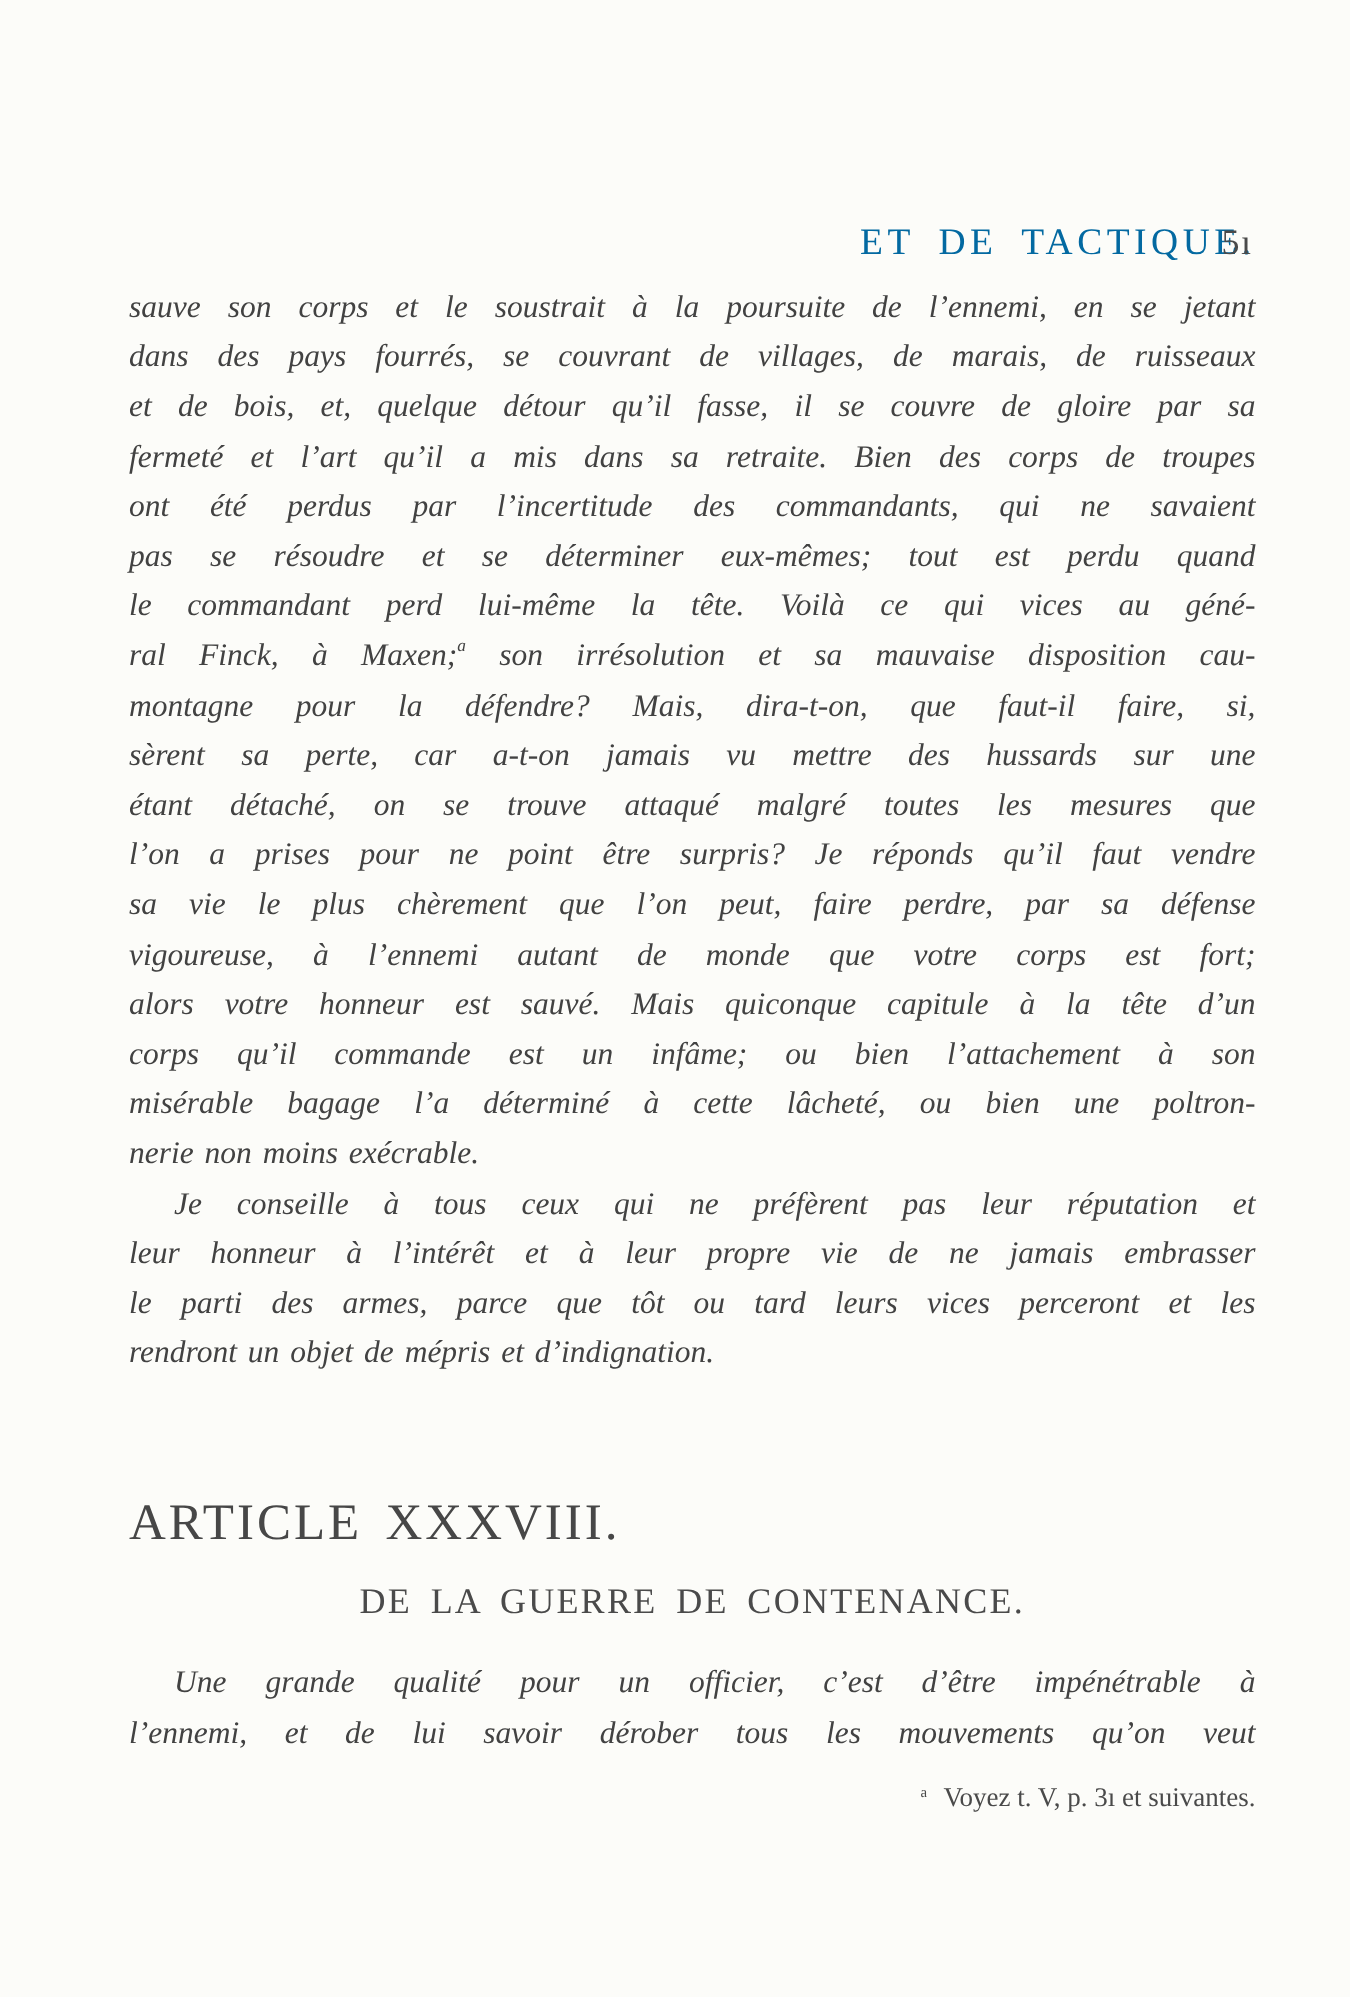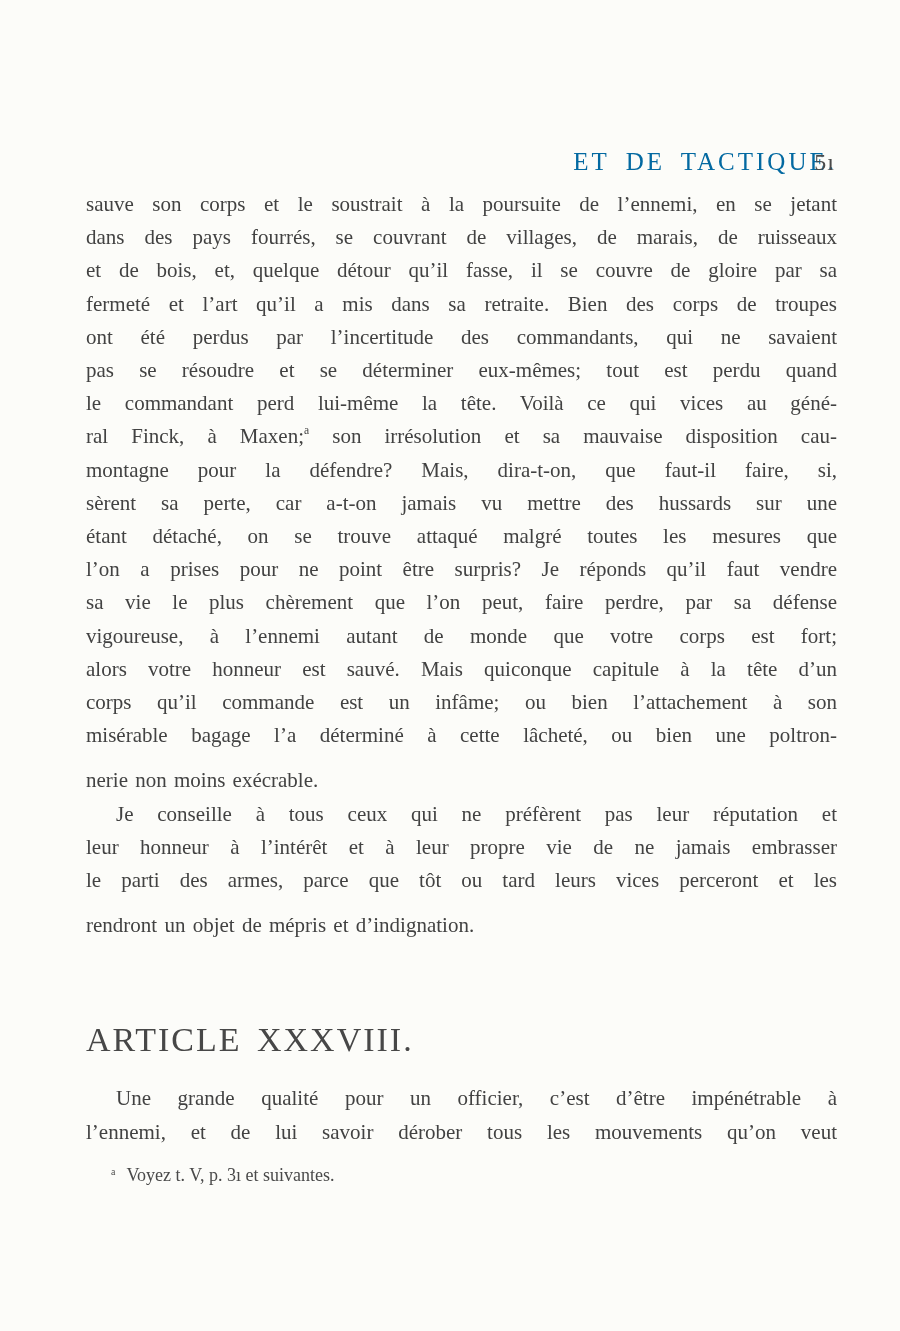--- a/index.html
+++ b/index.html
@@ -38,31 +38,30 @@
     right: 2px;
     top: 0;
     font-size: 24px;
     letter-spacing: 1px;
     color: #4a4a4a;
   }
   .bodytext {
     margin-top: 12px;
     font-size: 21px;
   }
-  .para { margin: 0; padding: 0; }
+  .para { margin: 0; padding: 0; font-style: italic; }
   .line {
     line-height: 33.2px;
     text-align: justify;
     text-align-last: justify;
     word-spacing: 2px;
   }
   .line.last {
     text-align: right;
     text-align-last: left;
-    margin-top: 12px;
   }
   .line.indent { text-indent: 30px; }
   .note-mark {
     font-size: 0.55em;
     vertical-align: 9px;
     line-height: 0;
   }
   .article-heading {
     margin-top: 78px;
     height: 40px;
@@ -82,20 +81,21 @@
     word-spacing: 5px;
     color: #4a4a4a;
   }
   .para-3 { margin-top: 22px; }
   .footnote {
     margin-top: 14px;
     margin-left: 25px;
     font-size: 18px;
     line-height: 24px;
     color: #4a4a4a;
+    text-align: right;
   }
   .footnote .note-mark {
     vertical-align: 6px;
     margin-right: 11px;
   }
 </style>
 </head>
 <body>
 
 <div class="page">
@@ -130,20 +130,21 @@
 
     <div class="para para-2">
       <div class="line indent">Je conseille à tous ceux qui ne préfèrent pas leur réputation et</div>
       <div class="line">leur honneur à l’intérêt et à leur propre vie de ne jamais embrasser</div>
       <div class="line">le parti des armes, parce que tôt ou tard leurs vices perceront et les</div>
       <div class="line last">rendront un objet de mépris et d’indignation.</div>
     </div>
 
     <div class="article-heading">ARTICLE XXXVIII.</div>
 
+    <div class="article-subheading">DE LA GUERRE DE CONTENANCE.</div>
 
     <div class="para para-3">
       <div class="line indent">Une grande qualité pour un officier, c’est d’être impénétrable à</div>
       <div class="line">l’ennemi, et de lui savoir dérober tous les mouvements qu’on veut</div>
     </div>
 
     <div class="footnote"><span class="note-mark">a</span><span>Voyez t. V, p. 3ı et suivantes.</span></div>
 
   </div>
 </div>

